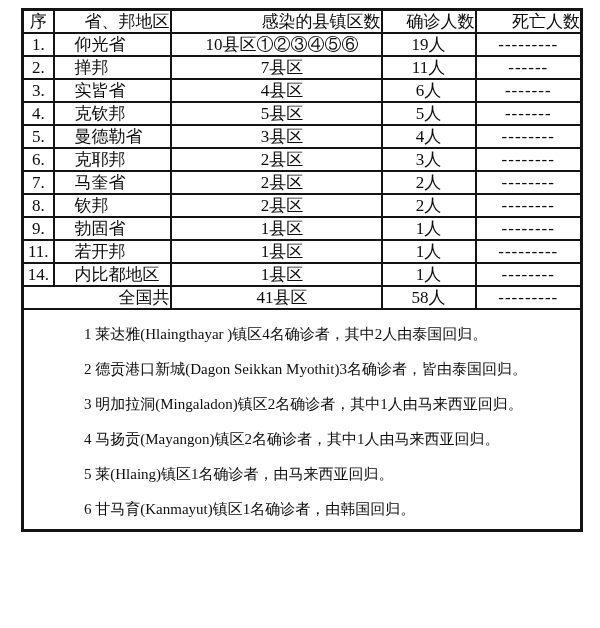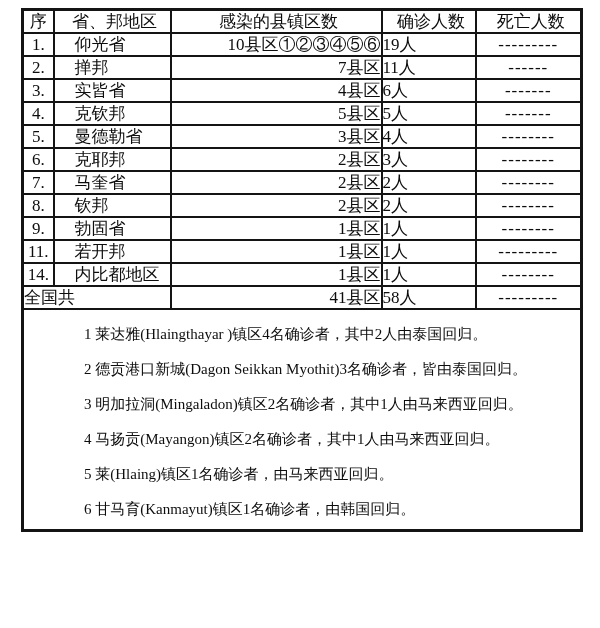--- a/index.html
+++ b/index.html
@@ -25,28 +25,28 @@
   td {
     border: 2px solid #141414;
     height: 21px;
     font-size: 17px;
     line-height: 1.05;
     padding: 0;
     white-space: nowrap;
     overflow: hidden;
     vertical-align: middle;
   }
-  tr.hdr td { text-align: center; padding-left: 5px; }
+  tr.hdr td { text-align: right; padding-left: 5px; }
   tr.hdr td.h-no { text-align: center; padding-left: 0; }
   .c-no    { text-align: center; }
   .c-region{ text-align: left; padding-left: 20px; }
-  .c-dist  { text-align: right; padding-left: 12px; }
-  .c-conf  { text-align: left; }
+  .c-dist  { text-align: center; padding-left: 12px; }
+  .c-conf  { text-align: center; }
   .c-death { text-align: center; letter-spacing: 1px; }
-  .c-total { text-align: left; }
+  .c-total { text-align: right; }
   td.fnotes {
     height: 212px;
     vertical-align: top;
     padding: 7px 0 0 0;
   }
   .fn {
     height: 35px;
     line-height: 35px;
     padding-left: 32px;
     font-size: 15px;

